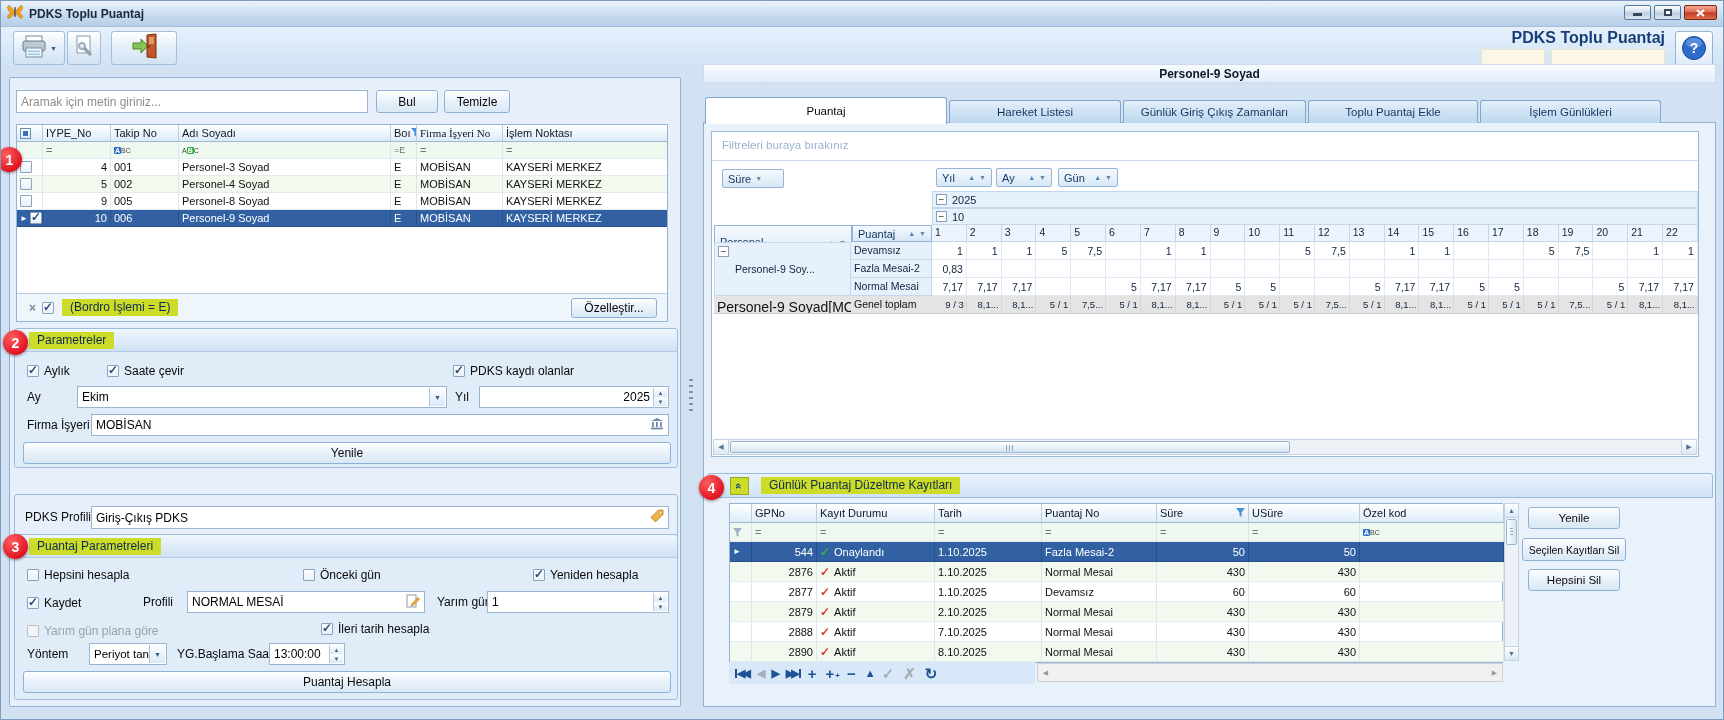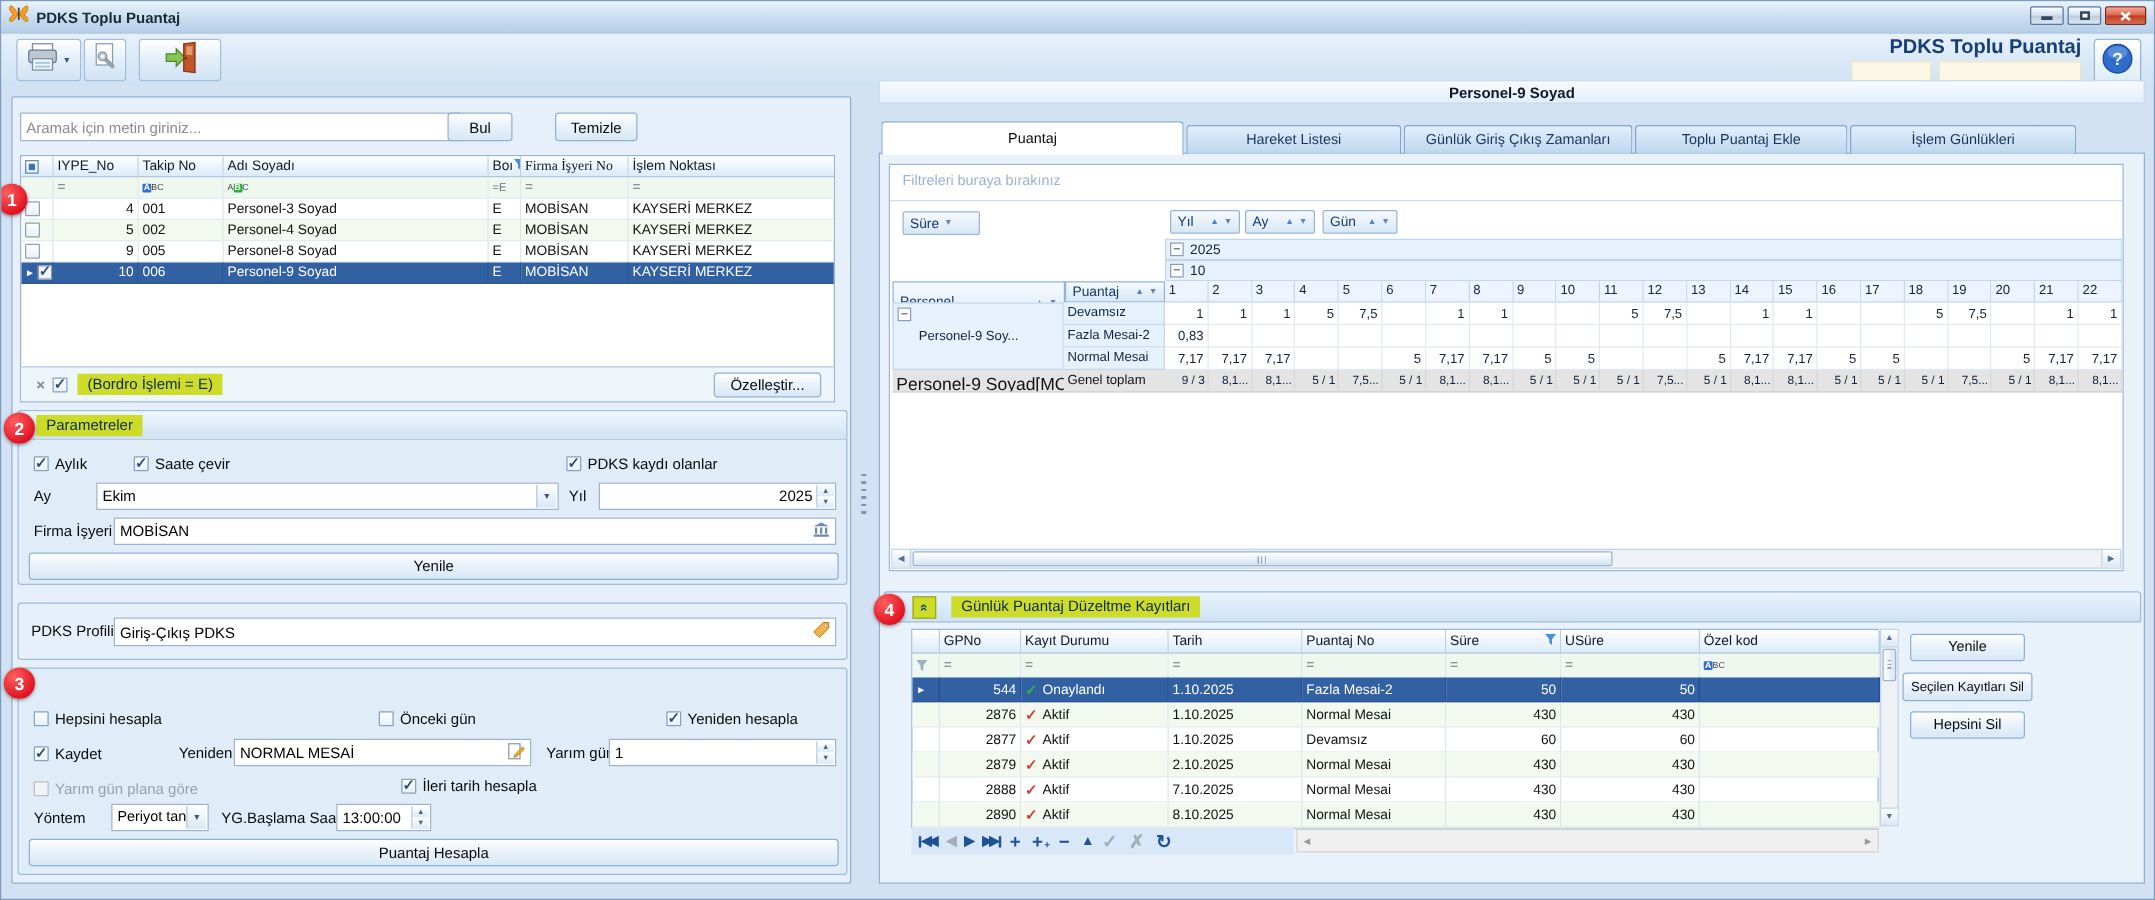--- a/index.html
+++ b/index.html
@@ -247,21 +247,21 @@
           <ellipse cx="13" cy="8" rx="8" ry="5" fill="#7aa8e8" opacity=".55"></ellipse>
           <text x="13" y="18" text-anchor="middle" font-size="14" font-weight="bold" fill="#fff" font-family="Liberation Sans,sans-serif">?</text>
         </svg>
     </span>
   </div>
 
   <div id="leftpanel">
     <div class="inp" style="left:6px;top:12px;width:352px;height:23px">
       <span class="ph">Aramak için metin giriniz...</span>
     </div>
-    <div class="btn" style="left:348px;top:12px;width:52px;height:23px">Bul</div>
+    <div class="btn" style="left:366px;top:12px;width:62px;height:23px">Bul</div>
     <div class="btn" style="left:434px;top:12px;width:66px;height:23px">Temizle</div>
 
     <div class="gridbox" style="left:6px;top:46px;width:652px;height:198px">
       <div id="lg-body">
           <div class="g-row g-head">
             <div class="g-cell" style="width: 26px;">
               <span style="width:11px;height:11px;border:1px solid #6a8ab0;background:linear-gradient(#fff,#dcebf8);display:inline-block">
                 <span style="display:block;width:5px;height:5px;margin:2px;background:#3a74b8"></span>
               </span>
             </div>
@@ -388,52 +388,55 @@
               <rect x="2" y="5" width="1.8" height="5" fill="#6d89ad"></rect>
               <rect x="6" y="5" width="1.8" height="5" fill="#6d89ad"></rect>
               <rect x="10" y="5" width="1.8" height="5" fill="#6d89ad"></rect>
               <rect x="1" y="10.6" width="12" height="1.8" fill="#6d89ad"></rect>
             </svg>
         </span>
       </div>
       <div class="btn" style="left:8px;top:113px;width:648px;height:22px">Yenile</div>
     </div>
 
-    <div class="groupbox" style="left:4px;top:404px;width:664px;height:46px;background:#e7f0fa">
+    <div class="groupbox" style="left:4px;top:416px;width:664px;height:46px;background:#e7f0fa">
       <div class="lbl" style="left:10px;top:15px">PDKS Profili</div>
       <div class="inp" style="left:76px;top:11px;width:578px;height:23px">
         <span>Giriş-Çıkış PDKS</span>
         <span style="margin-left:auto">
           <svg width="14" height="14" viewBox="0 0 14 14">
               <path d="M1 8.5L8.5 1H13v4.5L5.5 13z" fill="#f0b24a" stroke="#b07c14" stroke-width=".8"></path>
               <circle cx="10.6" cy="3.4" r="1.2" fill="#fff" stroke="#b07c14" stroke-width=".5"></circle>
             </svg>
         </span>
       </div>
     </div>
 
     <div class="groupbox" style="left:4px;top:456px;width:664px;height:166px">
+      <div class="gb-cap">
+        <span class="ylw">Puantaj Parametreleri</span>
+      </div>
       <div class="cbrow" style="left:12px;top:32px">
           <span class="cb"></span>
           <span>Hepsini hesapla</span>
         </div>
       <div class="cbrow" style="left:288px;top:32px">
           <span class="cb"></span>
           <span>Önceki gün</span>
         </div>
       <div class="cbrow" style="left:518px;top:32px">
           <span class="cb on"></span>
           <span>Yeniden hesapla</span>
         </div>
 
       <div class="cbrow" style="left:12px;top:60px">
           <span class="cb on"></span>
           <span>Kaydet</span>
         </div>
-      <div class="lbl" style="left:128px;top:60px">Yeniden</div>
+      <div class="lbl" style="left:128px;top:60px">Profili</div>
       <div class="inp" style="left:172px;top:56px;width:238px;height:22px">
         <span>NORMAL MESAİ</span>
         <span style="margin-left:auto">
           <svg width="14" height="14" viewBox="0 0 14 14">
               <rect x="1" y="1" width="9" height="12" fill="#fff" stroke="#8a9aaa"></rect>
               <path d="M6 9.5L12 3.5l1.6 1.6-6 6-2.4.8z" fill="#f0a830" stroke="#a87820" stroke-width=".6"></path>
             </svg>
         </span>
       </div>
       <div class="lbl" style="left:422px;top:60px">Yarım gün</div>

